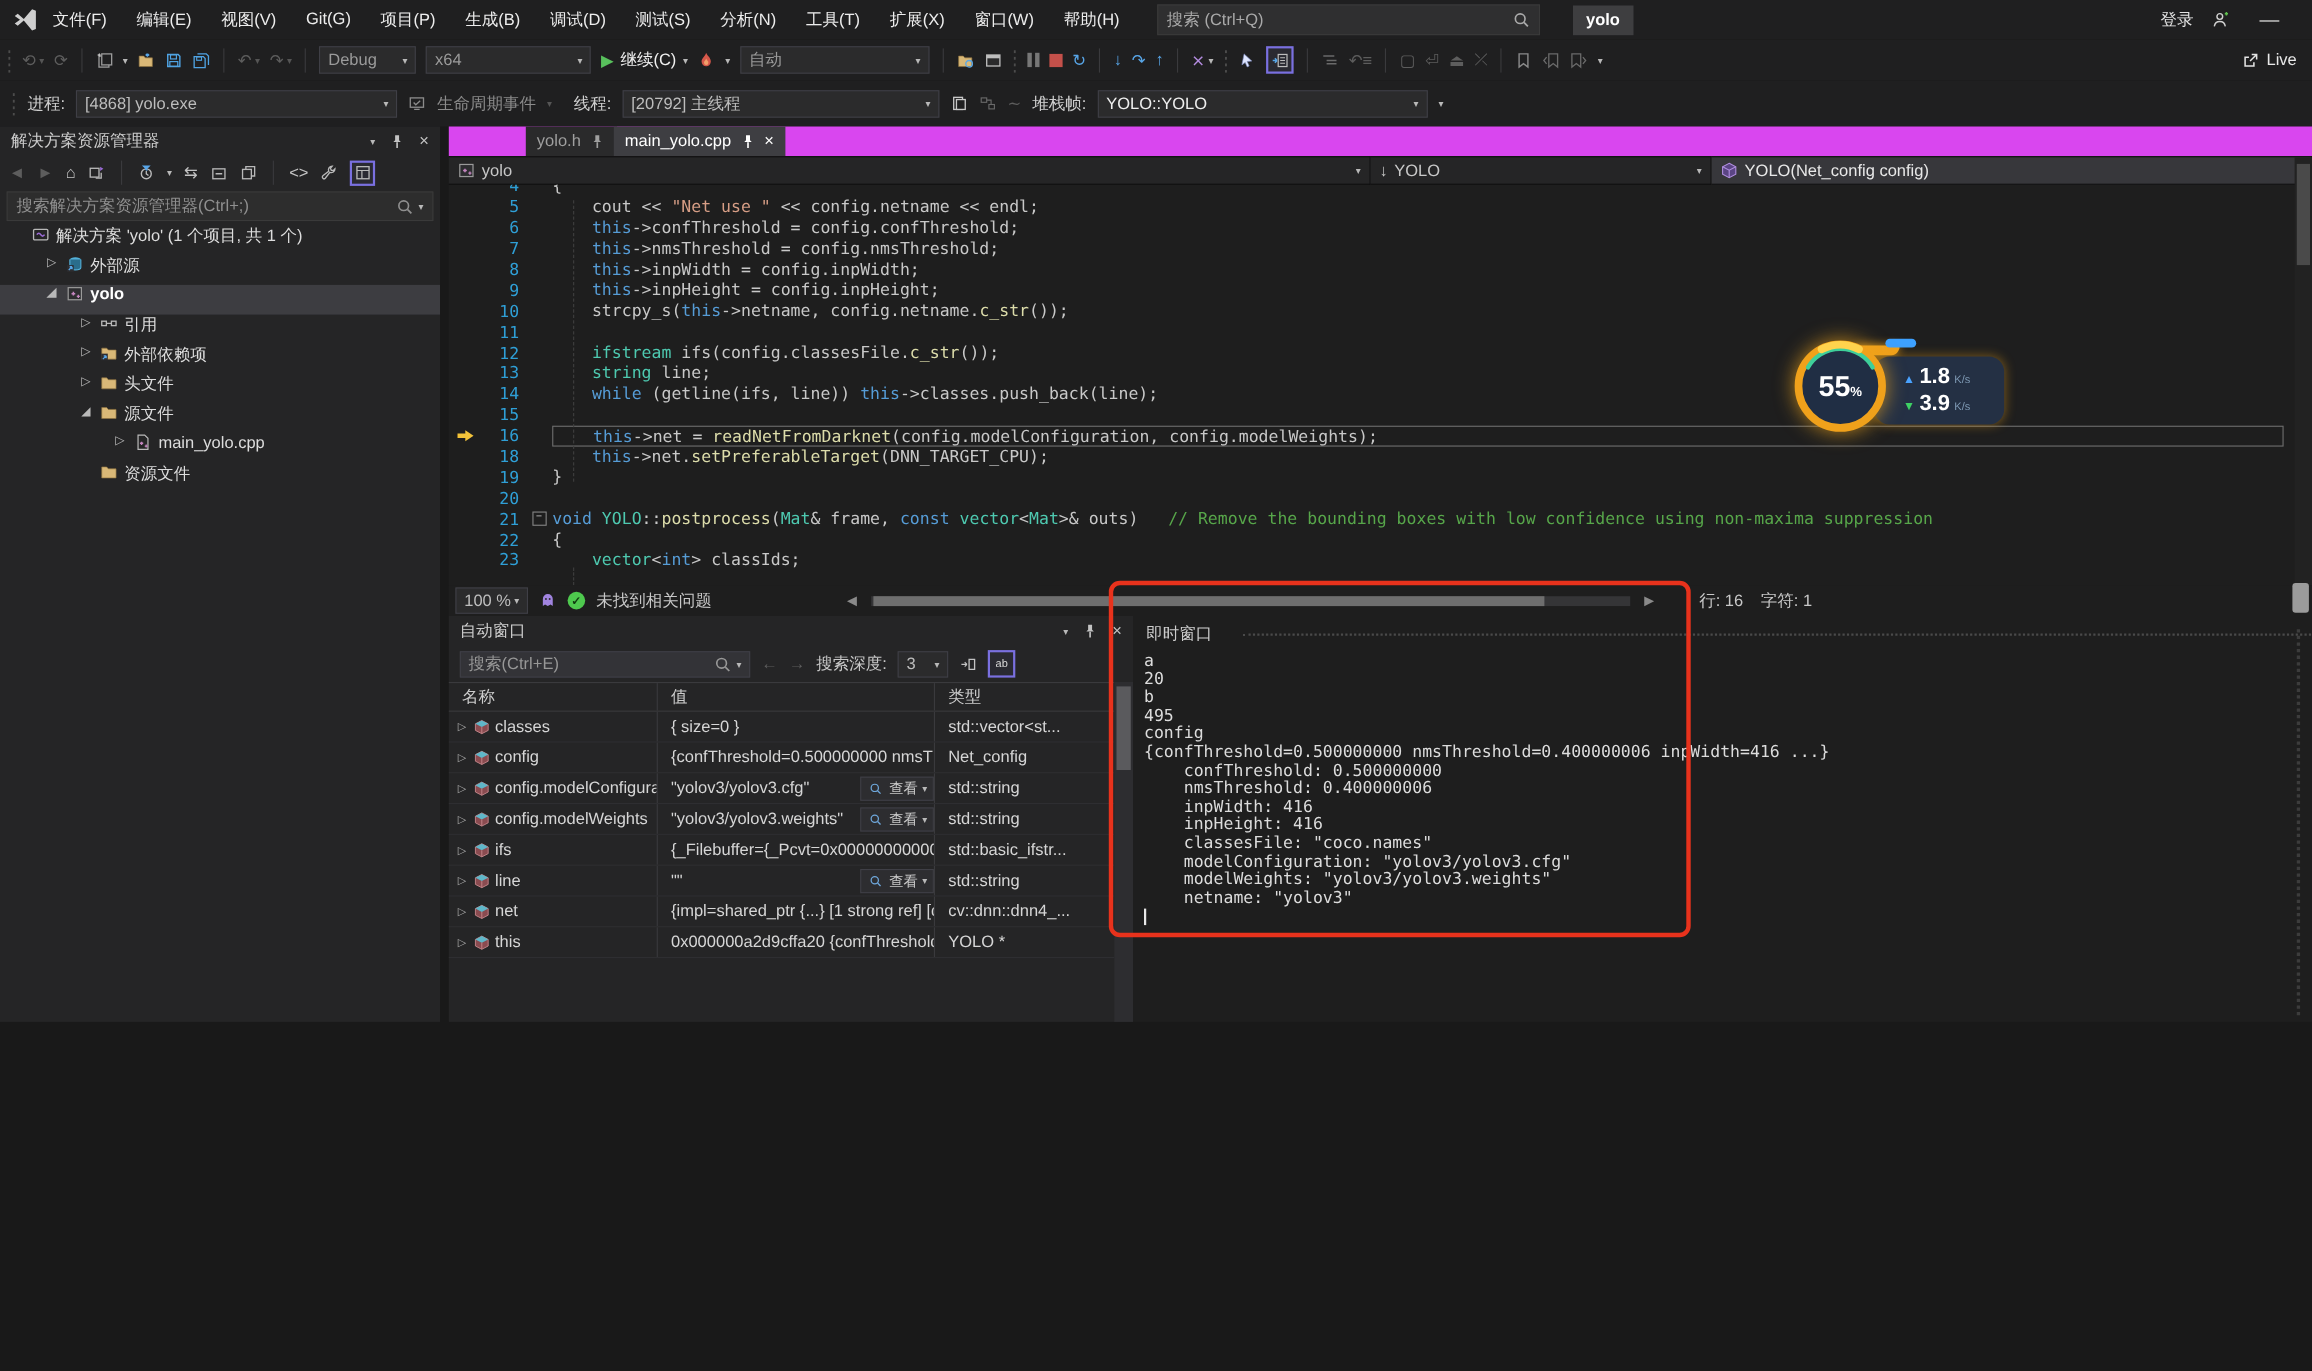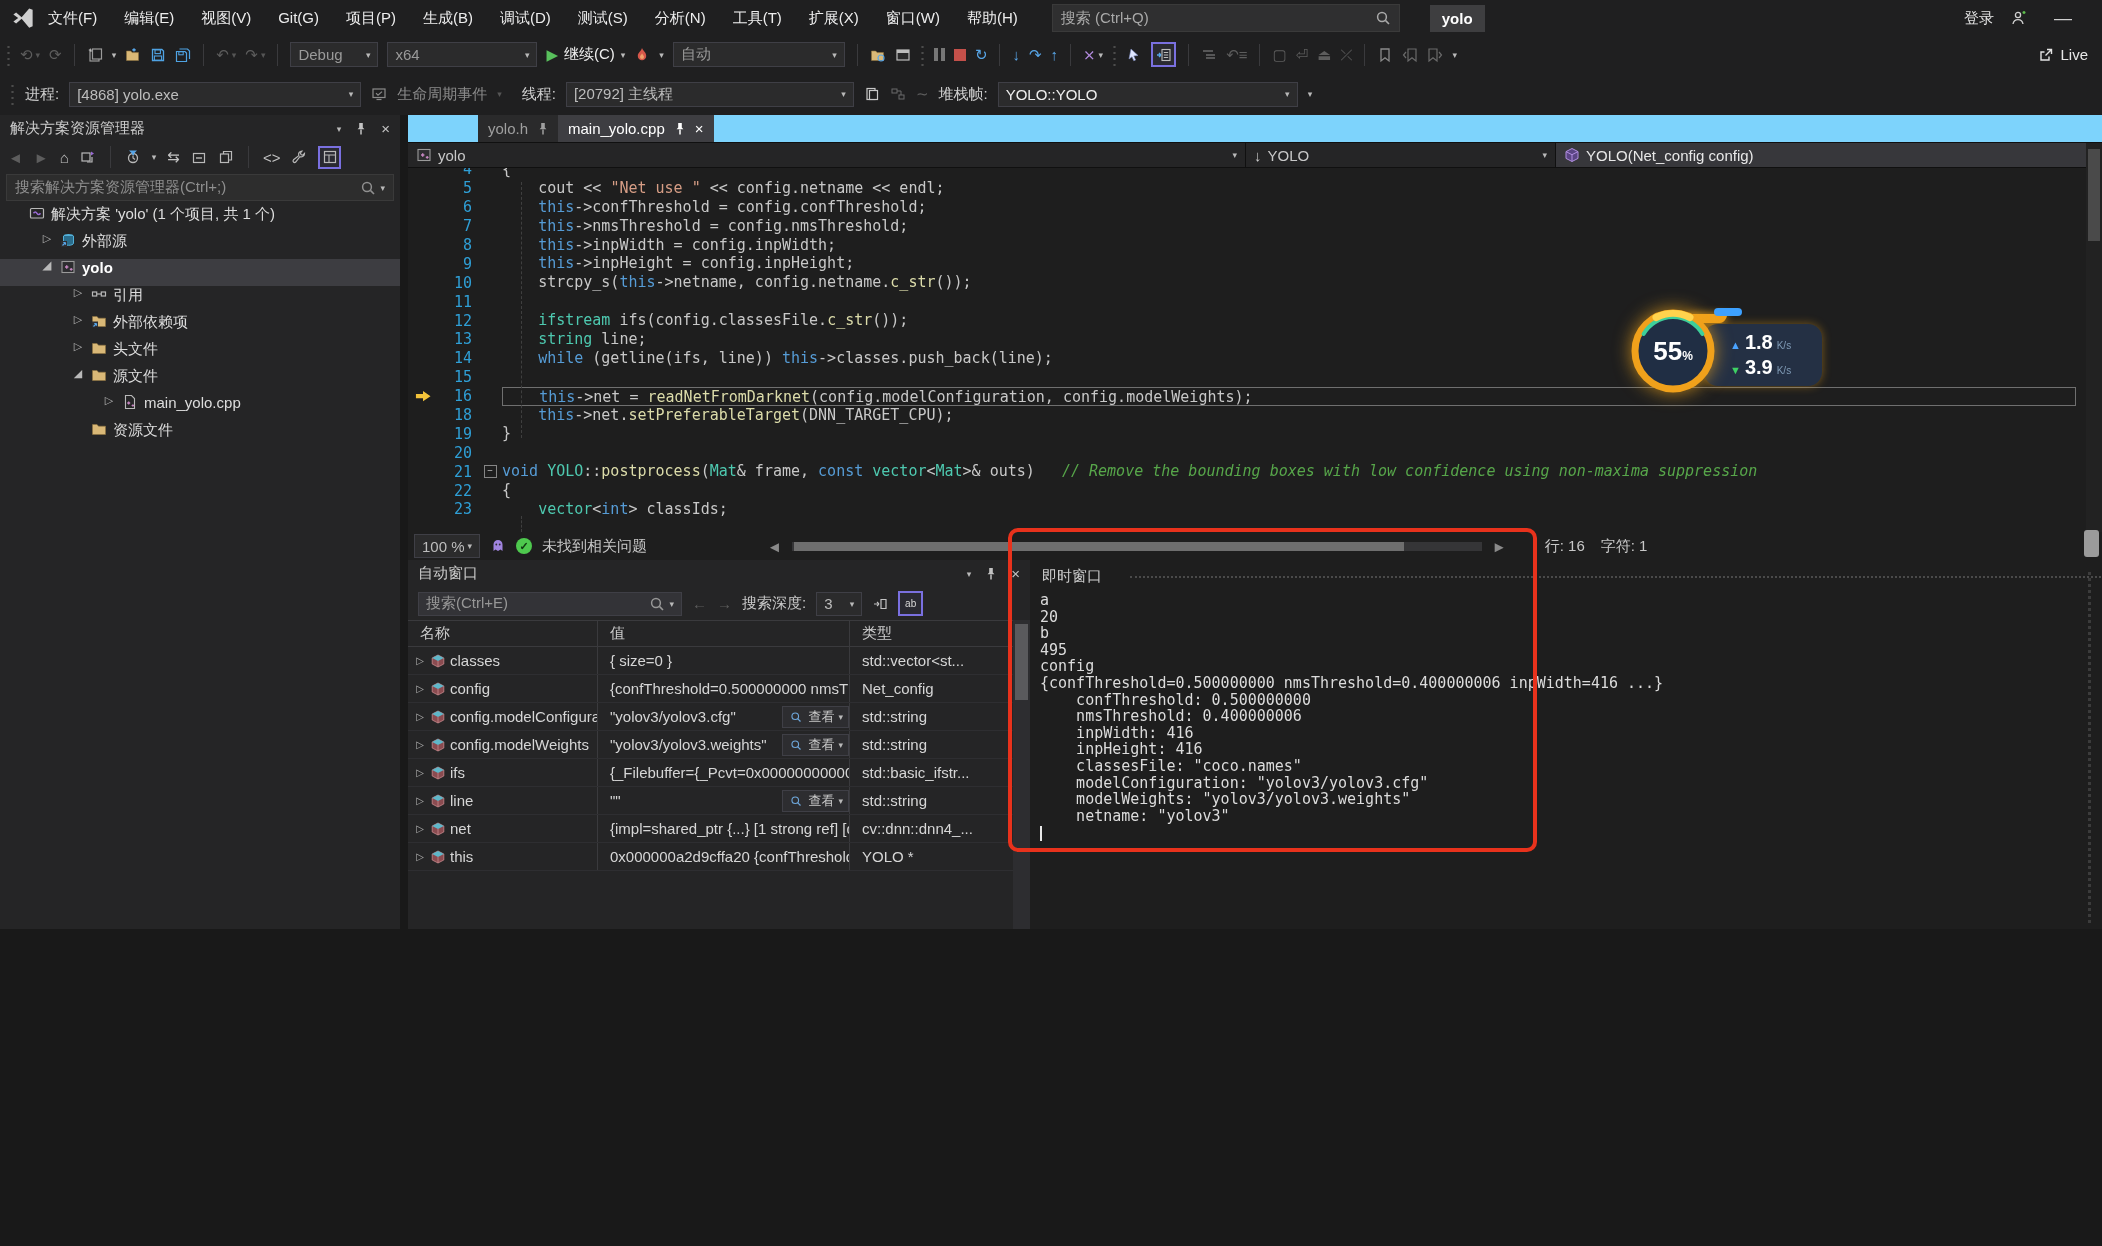--- a/index.html
+++ b/index.html
@@ -52,38 +52,38 @@
   .solsearch{height:25px;margin:2px 6px;background:#2d2d2d;border:1px solid #3a3a3a;display:flex;align-items:center;justify-content:space-between;padding:0 8px;color:#8f8f8f;}
   #tree{margin-top:4px;}
   .trow{display:flex;align-items:flex-start;height:27px;color:#dddddd;white-space:nowrap;}
   .trow.sel{background:#3d3d41;color:#ffffff;font-weight:bold;}
   .texp{width:20px;text-align:center;color:#b9b9b9;font-size:11px;flex:0 0 20px;}
   .tico{width:22px;flex:0 0 22px;display:inline-flex;justify-content:center;}
   .tlabel{margin-left:3px;}
 
   
   .editor{position:absolute;left:408px;top:115px;width:1694px;height:445px;background:#1e1e1e;}
-  .tabs{position:absolute;left:0;top:0;height:27px;width:100%;background:#7dd3fc;}
+  .tabs{position:absolute;left:0;top:0;height:27px;width:100%;background:#d946ef;}
   .tab{position:absolute;top:0;height:27px;display:flex;align-items:center;gap:7px;padding:0 10px;box-sizing:border-box;}
   .tab.inact{left:70px;background:#2a2a2b;color:#9f9f9f;}
   .tab.act{left:150px;background:#3e3e42;color:#ffffff;}
   .pinglyph{font-size:11px;}
   .navbar{position:absolute;left:0;top:27px;height:26px;width:100%;display:flex;}
   .navsec{background:#252526;border:1px solid #101010;border-left:none;display:flex;align-items:center;padding:0 8px;box-sizing:border-box;color:#c8c8c8;gap:6px;}
   .navsec .caret{margin-left:auto;}
   .codearea{position:absolute;left:0;top:53px;width:1678px;height:364px;overflow:hidden;}
   .cl{display:flex;height:18.9px;align-items:center;}
   .gut{width:30px;flex:0 0 30px;display:flex;justify-content:center;}
   .ln{width:40px;flex:0 0 40px;text-align:right;color:#2f9fd6;font-family:"DejaVu Sans Mono",monospace;padding-right:6px;box-sizing:border-box;}
   .foldc{width:24px;flex:0 0 24px;display:flex;justify-content:center;color:#9a9a9a;}
   .foldbox{width:11px;height:11px;border:1px solid #858585;font-size:9px;line-height:9px;text-align:center;color:#bcbcbc;background:#1e1e1e;}
   .ct{flex:1;white-space:pre;font-family:"DejaVu Sans Mono",monospace;font-size:15px;color:#c8c8c8;height:18.9px;line-height:18.9px;}
   .ct.curbox{border:1px solid #6f6f6f;box-sizing:border-box;margin-right:10px;}
   .curarrow{width:15px;height:12px;background:#f3c33a;clip-path:polygon(0 33%,50% 33%,50% 8%,100% 50%,50% 92%,50% 67%,0 67%);filter:drop-shadow(0 0 1px #8a5a00);}
-  .tk-k{color:#569cd6;} .tk-t{color:#4ec9b0;} .tk-s{color:#d69d85;} .tk-c{color:#57a64a;font-style:italic;} .tk-f{color:#dcdcaa;} .tk-p{color:#c8c8c8;}
+  .tk-k{color:#569cd6;} .tk-t{color:#4ec9b0;} .tk-s{color:#d69d85;} .tk-c{color:#57a64a;} .tk-f{color:#dcdcaa;} .tk-p{color:#c8c8c8;}
   .iguide{position:absolute;border-left:1px dashed #3f3f3f;width:0;}
   .estatus{position:absolute;left:0;top:417px;width:100%;height:28px;display:flex;align-items:center;gap:10px;background:#1e1e1e;}
   .zoombox{width:66px;height:24px;margin-left:6px;}
   .checkcirc{width:16px;height:16px;border-radius:50%;background:#4ec94e;color:#103b10;font-size:11px;display:inline-flex;align-items:center;justify-content:center;font-weight:bold;}
   .hstrack{width:690px;height:9px;background:#353537;position:relative;}
   .hsthumb{position:absolute;left:2px;top:0;height:9px;width:610px;background:#6e6e6e;}
   .vscroll{position:absolute;left:2086px;top:143px;width:16px;height:389px;background:#222;}
   .vscroll .thumb{position:absolute;left:2px;top:6px;width:12px;height:92px;background:#4a4a4a;}
   .cornthumb{position:absolute;left:2084px;top:530px;width:15px;height:27px;background:#9b9b9b;border-radius:3px;}
 

